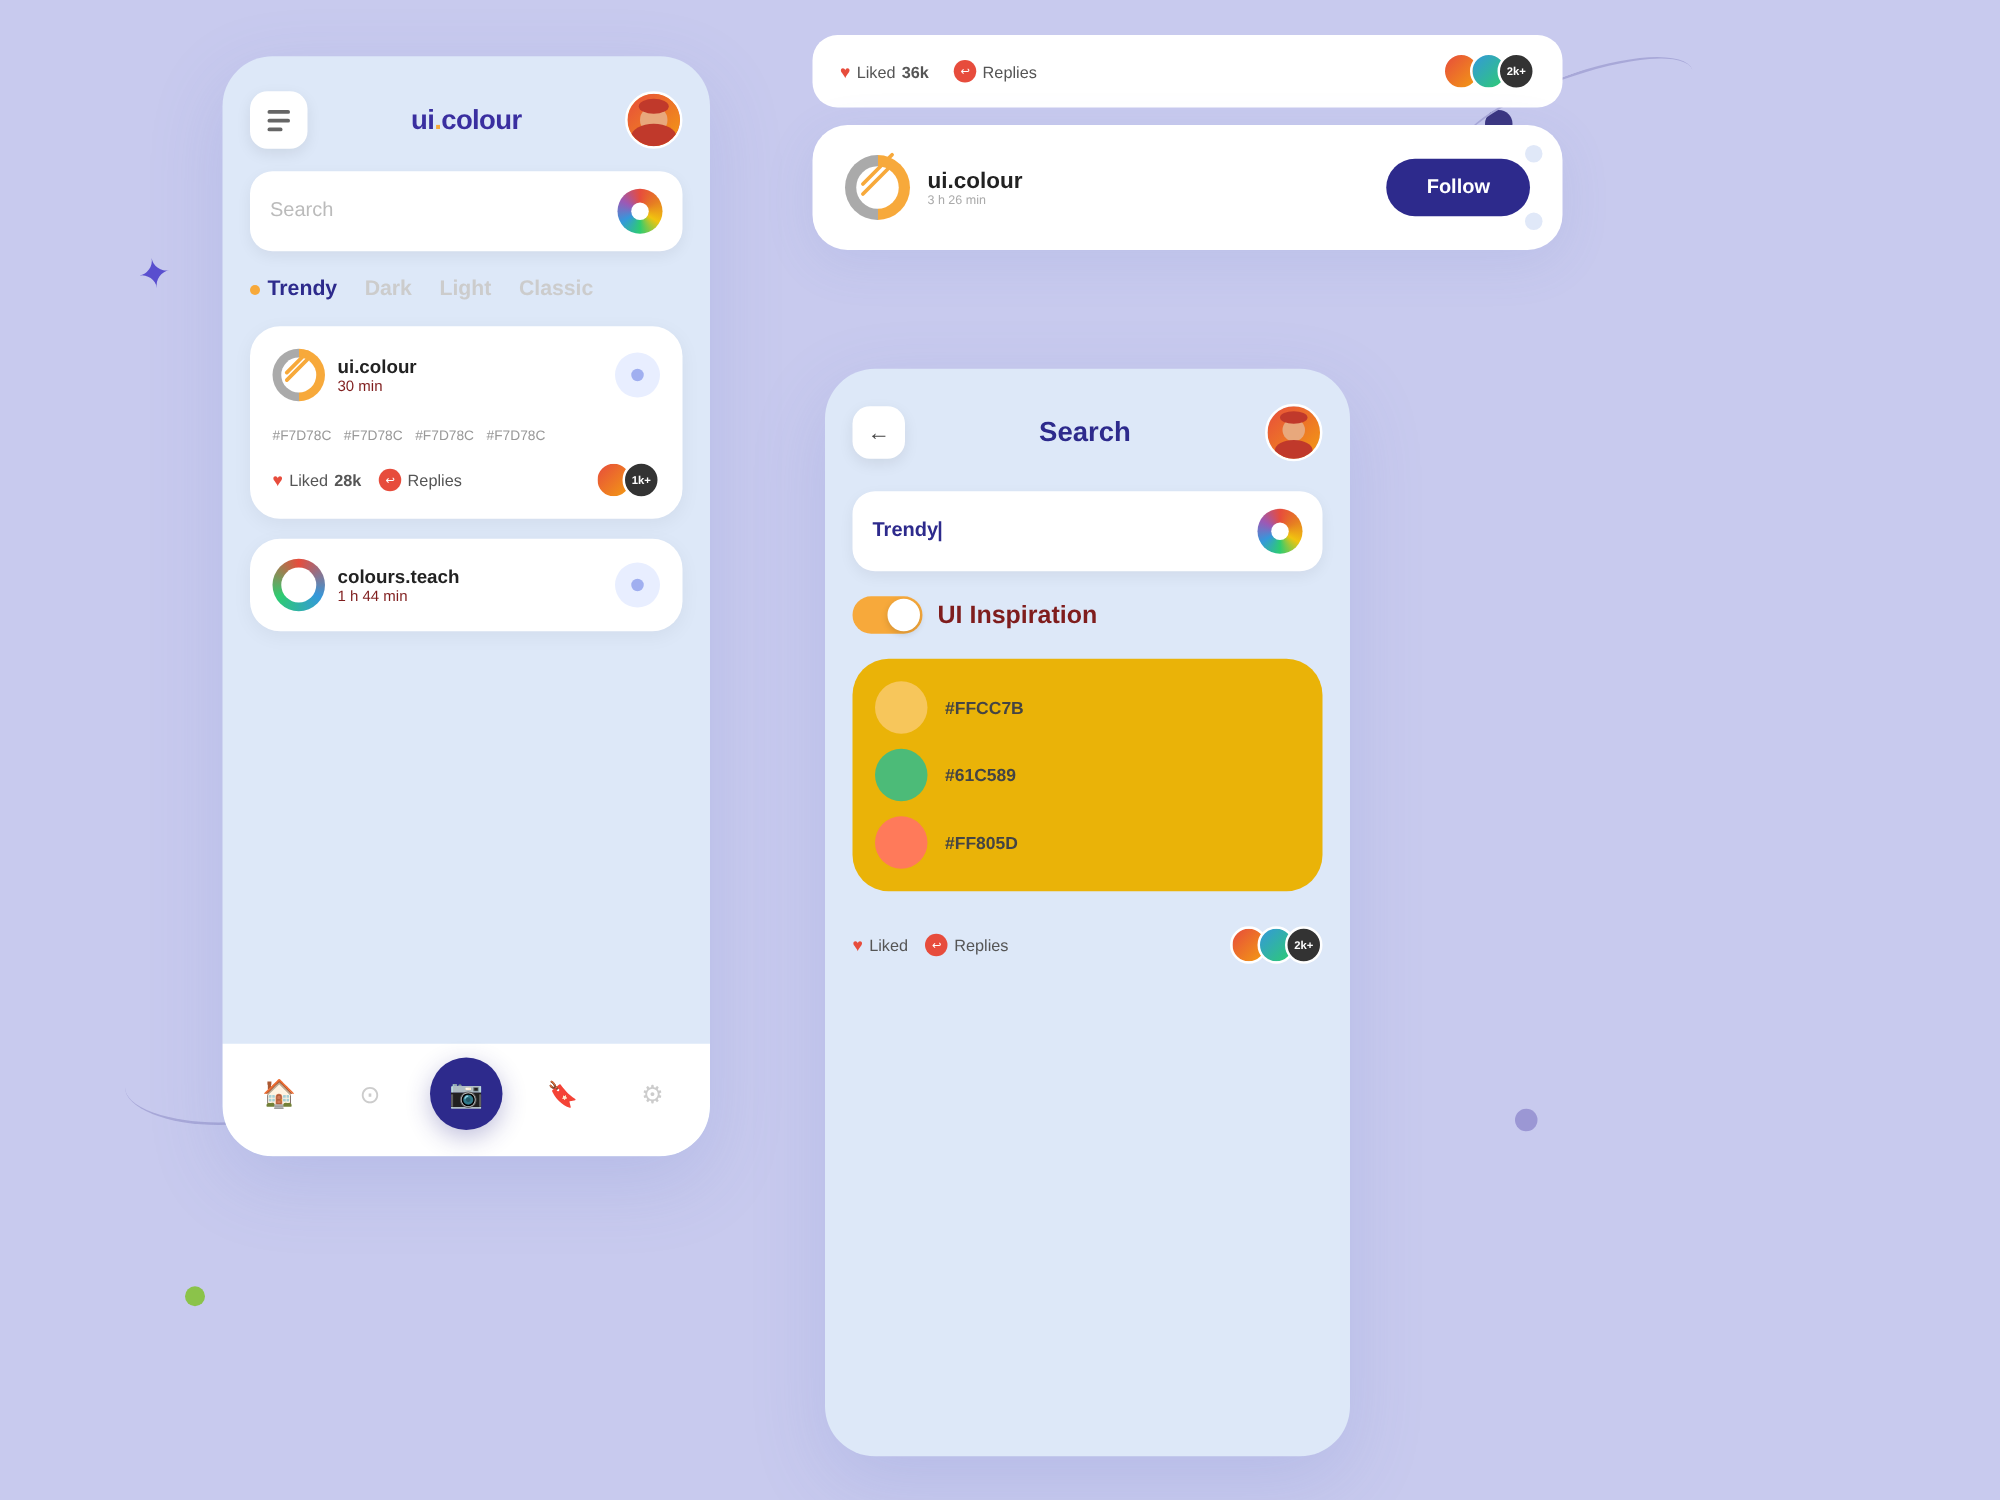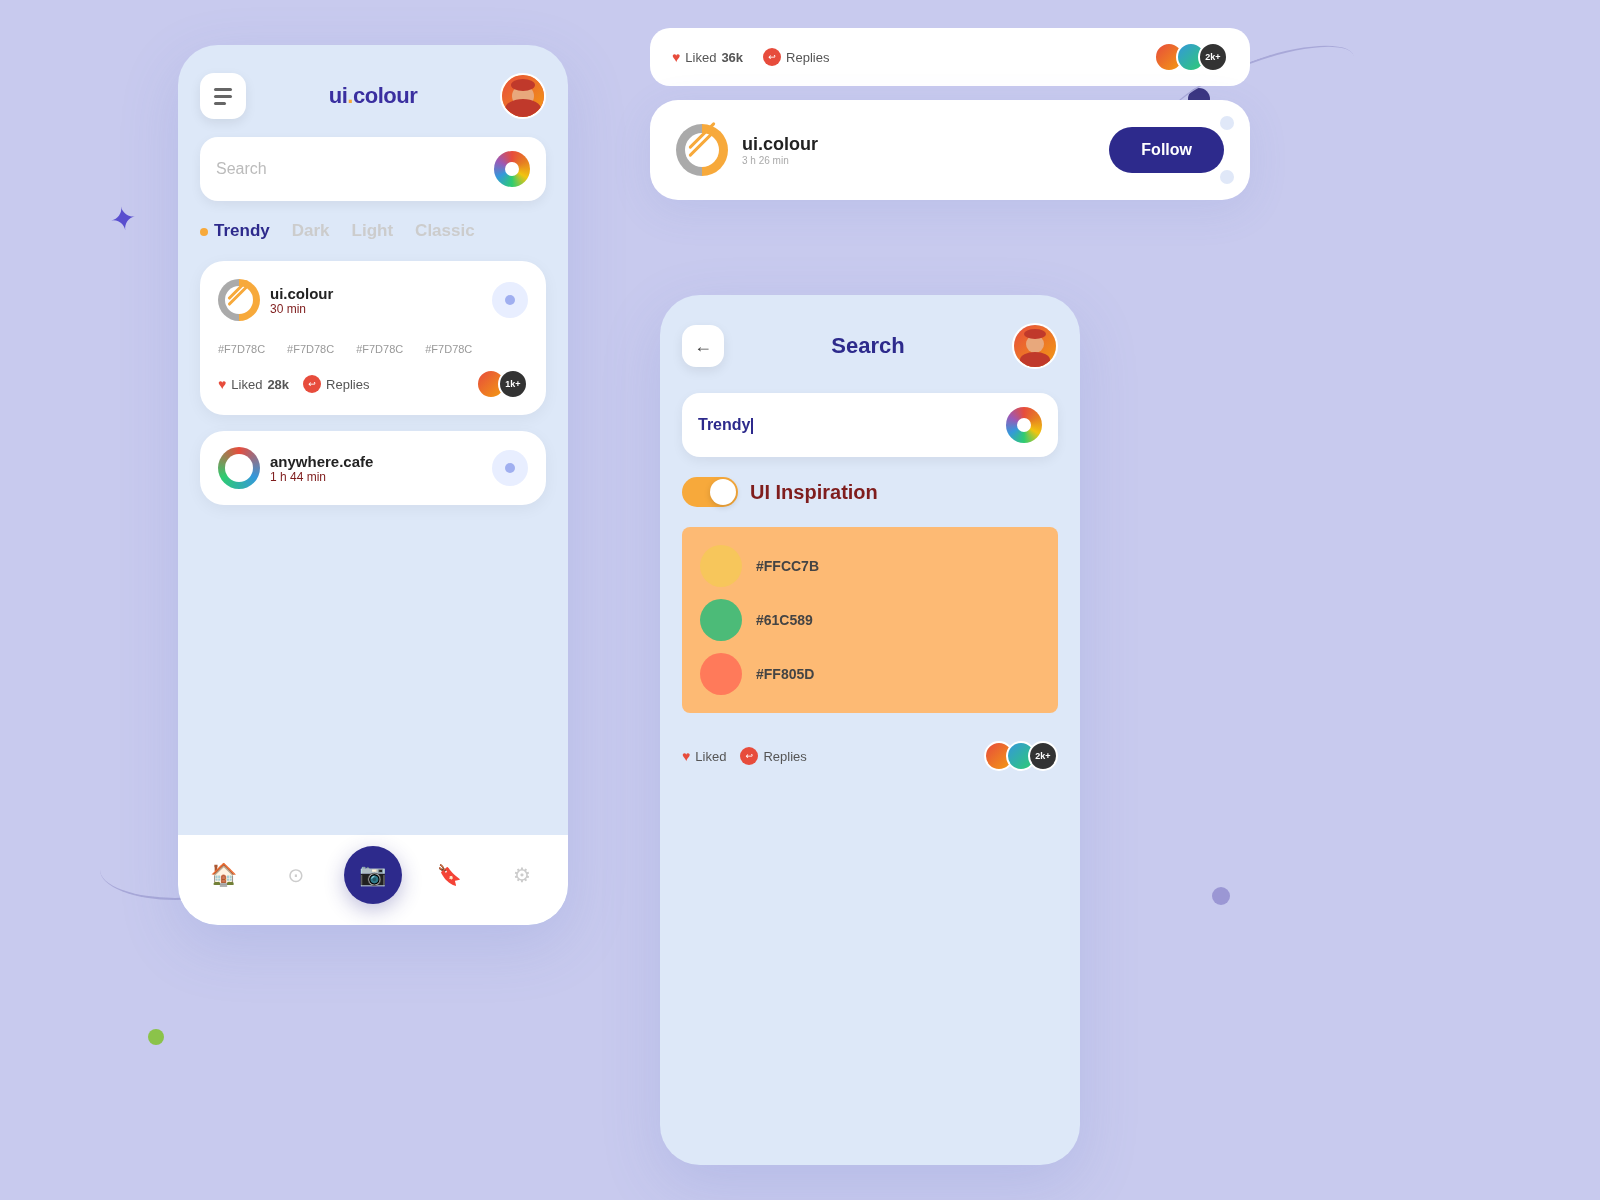--- a/index.html
+++ b/index.html
@@ -201,21 +201,21 @@
     }
     .card-action-dot {
       width: 10px; height: 10px;
       border-radius: 50%;
       background: #a0aff0;
     }
 
     
     .swatches-row {
       display: flex;
-      gap: 22px;
+      gap: 10px;
       margin-bottom: 14px;
     }
     .swatch {
       flex: 1;
       height: 160px;
       border-radius: 50px;
     }
     .swatch-label {
       font-size: 11px;
       color: #999;
@@ -398,22 +398,22 @@
       box-shadow: 0 2px 6px rgba(0,0,0,0.15);
     }
     .toggle-label {
       font-size: 20px;
       font-weight: 600;
       color: #7f1d1d;
     }
 
     
     .inspiration-card {
-      background: #fdba74;
-      border-radius: 8px;
+      background: #eab308;
+      border-radius: 29px;
       padding: 18px;
       display: flex;
       gap: 7px;
       align-items: stretch;
     }
     .colors-list {
       display: flex;
       flex-direction: column;
       gap: 12px;
       flex: 1;
@@ -578,21 +578,21 @@
       </div>
     </div>
 
     <div class="content-card" style="display:flex;align-items:center;justify-content:space-between;padding:16px 18px;">
       <div class="card-logo">
         <div style="position:relative;width:42px;height:42px;flex-shrink:0;">
           <div style="width:42px;height:42px;border-radius:50%;background:conic-gradient(#e74c3c 0deg,#3498db 120deg,#2ecc71 240deg,#e74c3c 360deg);"></div>
           <div style="position:absolute;width:28px;height:28px;background:white;border-radius:50%;top:50%;left:50%;transform:translate(-50%,-50%);"></div>
         </div>
         <div>
-          <div class="card-name">anywhere.cafe</div>
+          <div class="card-name">colours.teach</div>
           <div class="card-time">1 h 44 min</div>
         </div>
       </div>
       <div class="card-action">
         <div class="card-action-dot"></div>
       </div>
     </div>
 
   </div>
 

